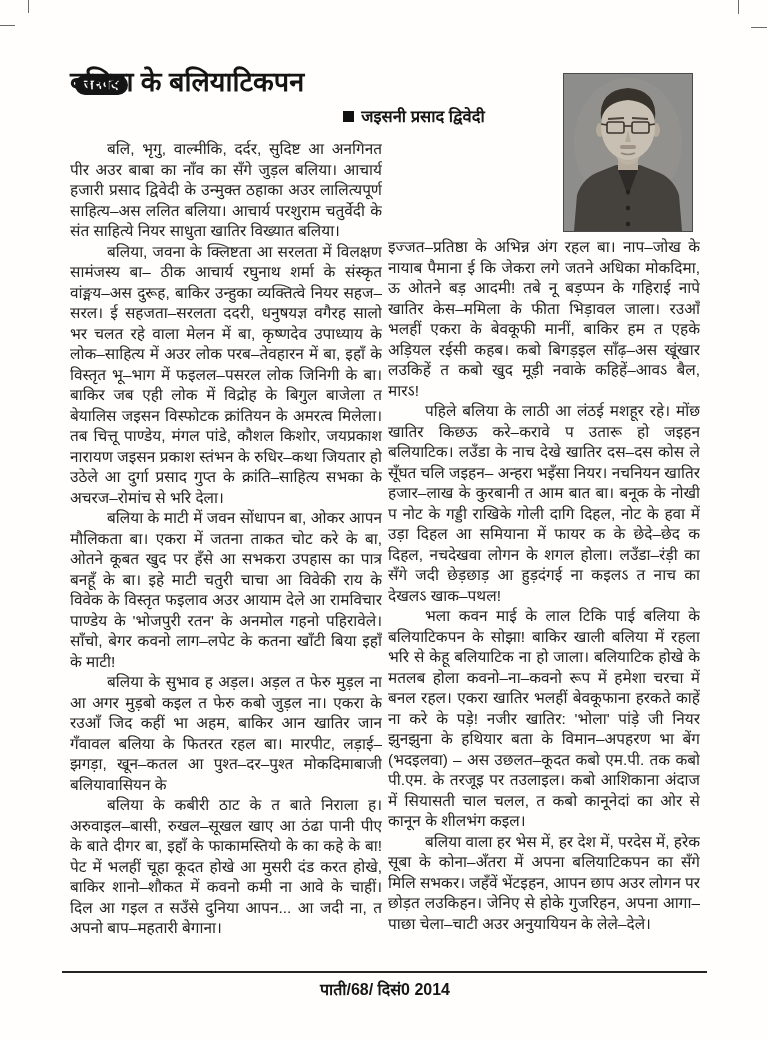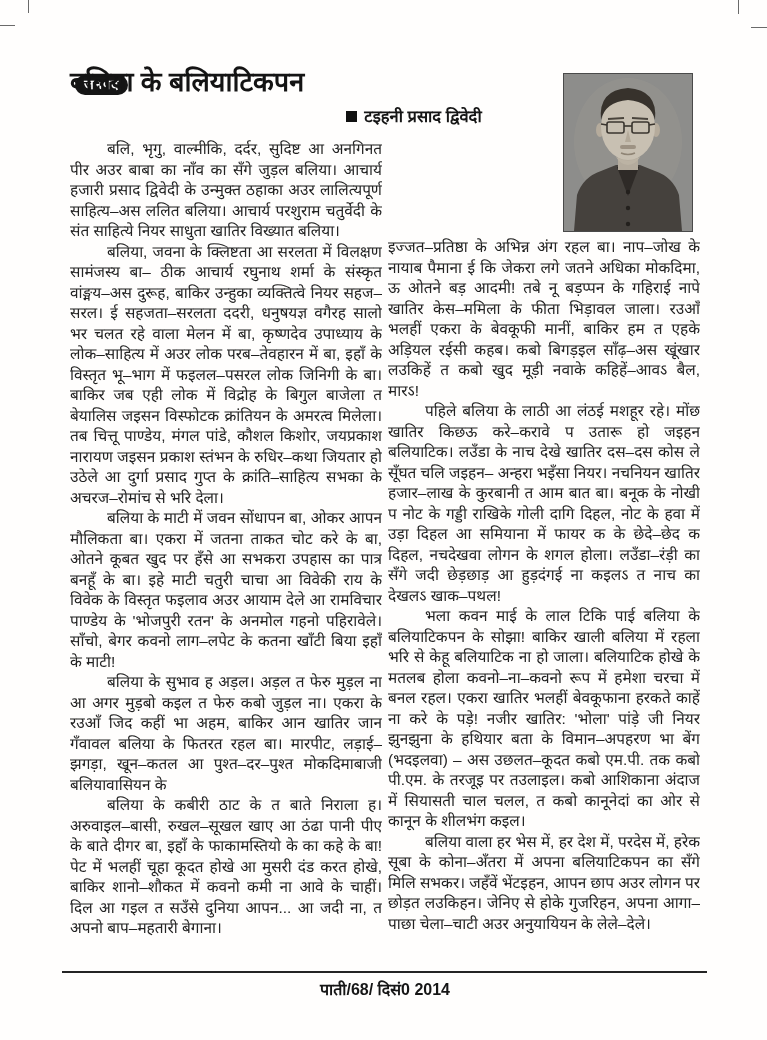--- a/index.html
+++ b/index.html
@@ -98,21 +98,21 @@
   <div class="crop tr-v"></div>
   <div class="crop tr-h"></div>
 
   <div class="section-label">जनपद</div>
 
   <div class="title-block">
     <h1>बलिया के बलियाटिकपन</h1>
   </div>
 
   <div class="author-line">
-    <span class="author-bullet"></span><span>टइहनी प्रसाद द्विवेदी</span>
+    <span class="author-bullet"></span><span>जइसनी प्रसाद द्विवेदी</span>
   </div>
 
   <figure class="photo" style="margin:0;">
     <svg width="128" height="157" viewBox="0 0 128 157" xmlns="http://www.w3.org/2000/svg">
       <rect x="0" y="0" width="128" height="157" fill="#8d8d8b"></rect>
       <ellipse cx="64" cy="68" rx="54" ry="64" fill="#97968f" opacity="0.55"></ellipse>
 
       <path d="M10 157 L13 121 Q19 103 37 97 L52 91 L76 91 L91 97 Q109 103 115 121 L118 157 Z" fill="#45413d"></path>
       <path d="M53 93 L64 122 L75 93 Z" fill="#2e2a27"></path>
       <circle cx="64" cy="118" r="2.2" fill="#23201d"></circle>

